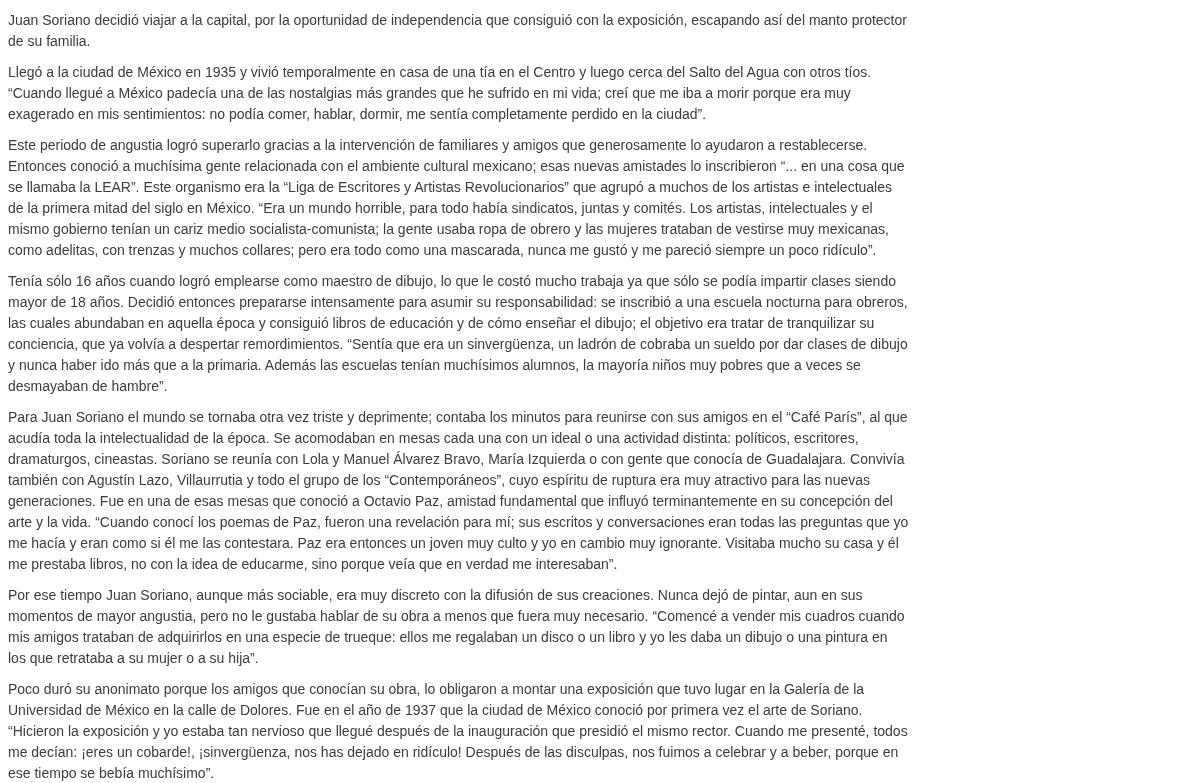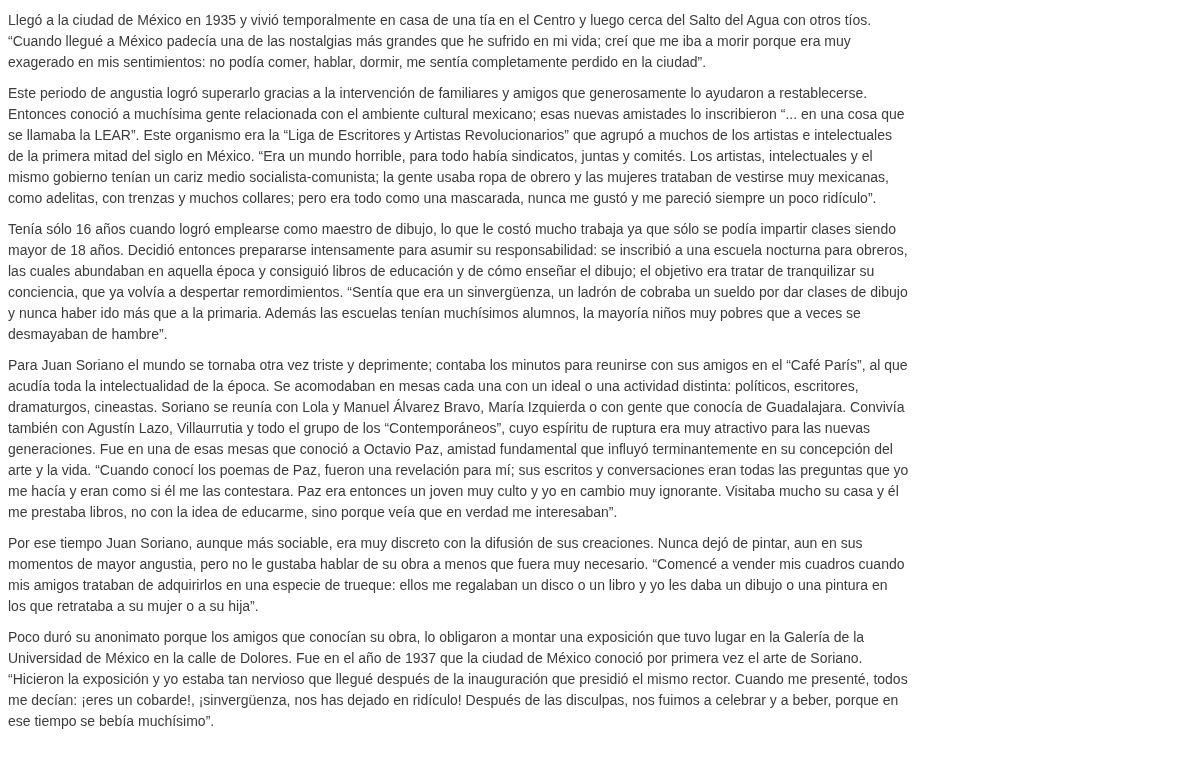--- a/index.html
+++ b/index.html
@@ -23,19 +23,20 @@
     margin: 10px 0;
   }
   .article p:first-child {
     margin-top: 10px;
   }
 </style>
 </head>
 <body style="background: rgb(255, 255, 255);">
 
 <div class="article" id="article" style="color: rgb(60, 60, 60); width: 901px;">
+  <p>Juan Soriano decidió viajar a la capital, por la oportunidad de independencia que consiguió con la exposición, escapando así del manto protector de su familia.</p>
   <p>Llegó a la ciudad de México en 1935 y vivió temporalmente en casa de una tía en el Centro y luego cerca del Salto del Agua con otros tíos. “Cuando llegué a México padecía una de las nostalgias más grandes que he sufrido en mi vida; creí que me iba a morir porque era muy exagerado en mis sentimientos: no podía comer, hablar, dormir, me sentía completamente perdido en la ciudad”.</p>
   <p>Este periodo de angustia logró superarlo gracias a la intervención de familiares y amigos que generosamente lo ayudaron a restablecerse. Entonces conoció a muchísima gente relacionada con el ambiente cultural mexicano; esas nuevas amistades lo inscribieron “... en una cosa que se llamaba la LEAR”. Este organismo era la “Liga de Escritores y Artistas Revolucionarios” que agrupó a muchos de los artistas e intelectuales de la primera mitad del siglo en México. “Era un mundo horrible, para todo había sindicatos, juntas y comités. Los artistas, intelectuales y el mismo gobierno tenían un cariz medio socialista-comunista; la gente usaba ropa de obrero y las mujeres trataban de vestirse muy mexicanas, como adelitas, con trenzas y muchos collares; pero era todo como una mascarada, nunca me gustó y me pareció siempre un poco ridículo”.</p>
   <p>Tenía sólo 16 años cuando logró emplearse como maestro de dibujo, lo que le costó mucho trabaja ya que sólo se podía impartir clases siendo mayor de 18 años. Decidió entonces prepararse intensamente para asumir su responsabilidad: se inscribió a una escuela nocturna para obreros, las cuales abundaban en aquella época y consiguió libros de educación y de cómo enseñar el dibujo; el objetivo era tratar de tranquilizar su conciencia, que ya volvía a despertar remordimientos. “Sentía que era un sinvergüenza, un ladrón de cobraba un sueldo por dar clases de dibujo y nunca haber ido más que a la primaria. Además las escuelas tenían muchísimos alumnos, la mayoría niños muy pobres que a veces se desmayaban de hambre”.</p>
   <p>Para Juan Soriano el mundo se tornaba otra vez triste y deprimente; contaba los minutos para reunirse con sus amigos en el “Café París”, al que acudía toda la intelectualidad de la época. Se acomodaban en mesas cada una con un ideal o una actividad distinta: políticos, escritores, dramaturgos, cineastas. Soriano se reunía con Lola y Manuel Álvarez Bravo, María Izquierda o con gente que conocía de Guadalajara. Convivía también con Agustín Lazo, Villaurrutia y todo el grupo de los “Contemporáneos”, cuyo espíritu de ruptura era muy atractivo para las nuevas generaciones. Fue en una de esas mesas que conoció a Octavio Paz, amistad fundamental que influyó terminantemente en su concepción del arte y la vida. “Cuando conocí los poemas de Paz, fueron una revelación para mí; sus escritos y conversaciones eran todas las preguntas que yo me hacía y eran como si él me las contestara. Paz era entonces un joven muy culto y yo en cambio muy ignorante. Visitaba mucho su casa y él me prestaba libros, no con la idea de educarme, sino porque veía que en verdad me interesaban”.</p>
   <p>Por ese tiempo Juan Soriano, aunque más sociable, era muy discreto con la difusión de sus creaciones. Nunca dejó de pintar, aun en sus momentos de mayor angustia, pero no le gustaba hablar de su obra a menos que fuera muy necesario. “Comencé a vender mis cuadros cuando mis amigos trataban de adquirirlos en una especie de trueque: ellos me regalaban un disco o un libro y yo les daba un dibujo o una pintura en los que retrataba a su mujer o a su hija”.</p>
   <p>Poco duró su anonimato porque los amigos que conocían su obra, lo obligaron a montar una exposición que tuvo lugar en la Galería de la Universidad de México en la calle de Dolores. Fue en el año de 1937 que la ciudad de México conoció por primera vez el arte de Soriano. “Hicieron la exposición y yo estaba tan nervioso que llegué después de la inauguración que presidió el mismo rector. Cuando me presenté, todos me decían: ¡eres un cobarde!, ¡sinvergüenza, nos has dejado en ridículo! Después de las disculpas, nos fuimos a celebrar y a beber, porque en ese tiempo se bebía muchísimo”.</p>
 </div>
 
 </body></html>

